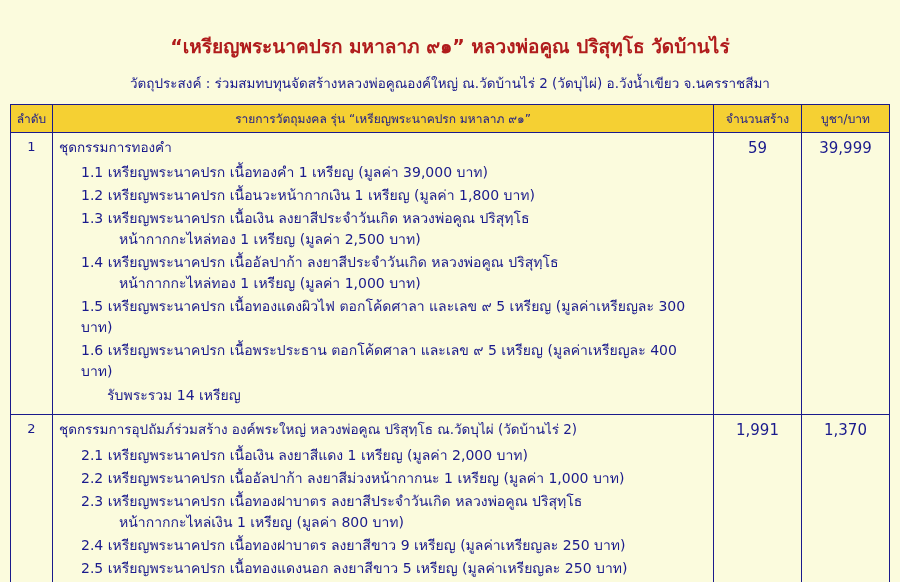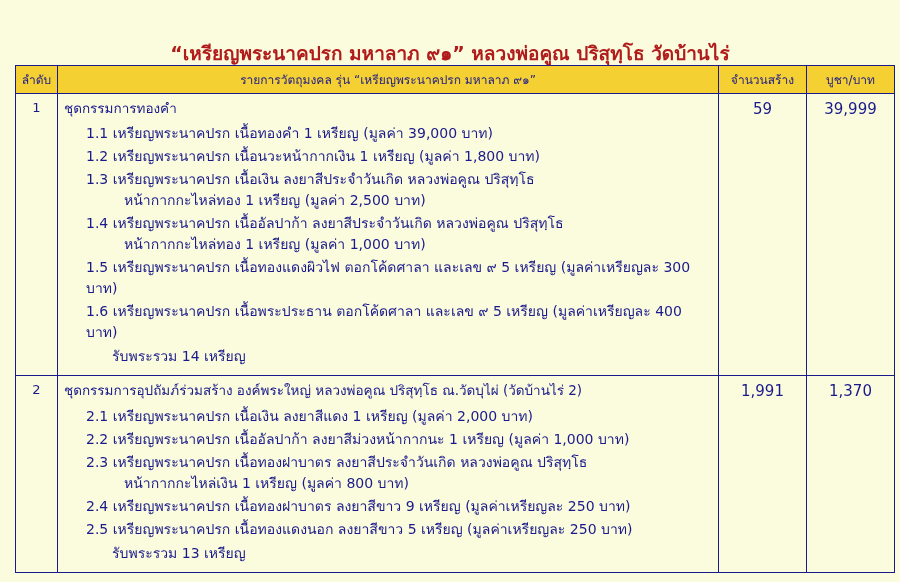--- a/index.html
+++ b/index.html
@@ -11,21 +11,21 @@
     height: 582px;
     background: #fbfbdd;
     font-family: "DejaVu Sans", "Liberation Sans", sans-serif;
     color: #1a1a8c;
     overflow: hidden;
   }
   .page {
     width: 900px;
     height: 488px;
     box-sizing: border-box;
-    padding: 15px;
+    padding: 8px;
     position: relative;
     background: #fbfbdd;
   }
   .title {
     text-align: center;
     color: #b01c1c;
     font-size: 19px;
     font-weight: bold;
     padding-top: 27px;
     letter-spacing: 0px;
@@ -99,20 +99,21 @@
     padding-left: 48px;
     padding-top: 3px;
   }
 </style>
 </head>
 <body>
 
 <div class="page">
 
   <div class="title">“เหรียญพระนาคปรก  มหาลาภ ๙๑”   หลวงพ่อคูณ  ปริสุทฺโธ  วัดบ้านไร่</div>
+  <div class="subtitle">วัตถุประสงค์ :  ร่วมสมทบทุนจัดสร้างหลวงพ่อคูณองค์ใหญ่  ณ.วัดบ้านไร่ 2  (วัดบุไผ่)  อ.วังน้ำเขียว  จ.นครราชสีมา</div>
 
   <table class="main">
     <colgroup>
       <col class="col-no">
       <col>
       <col class="col-qty">
       <col class="col-price">
     </colgroup>
     <thead>
       <tr>

